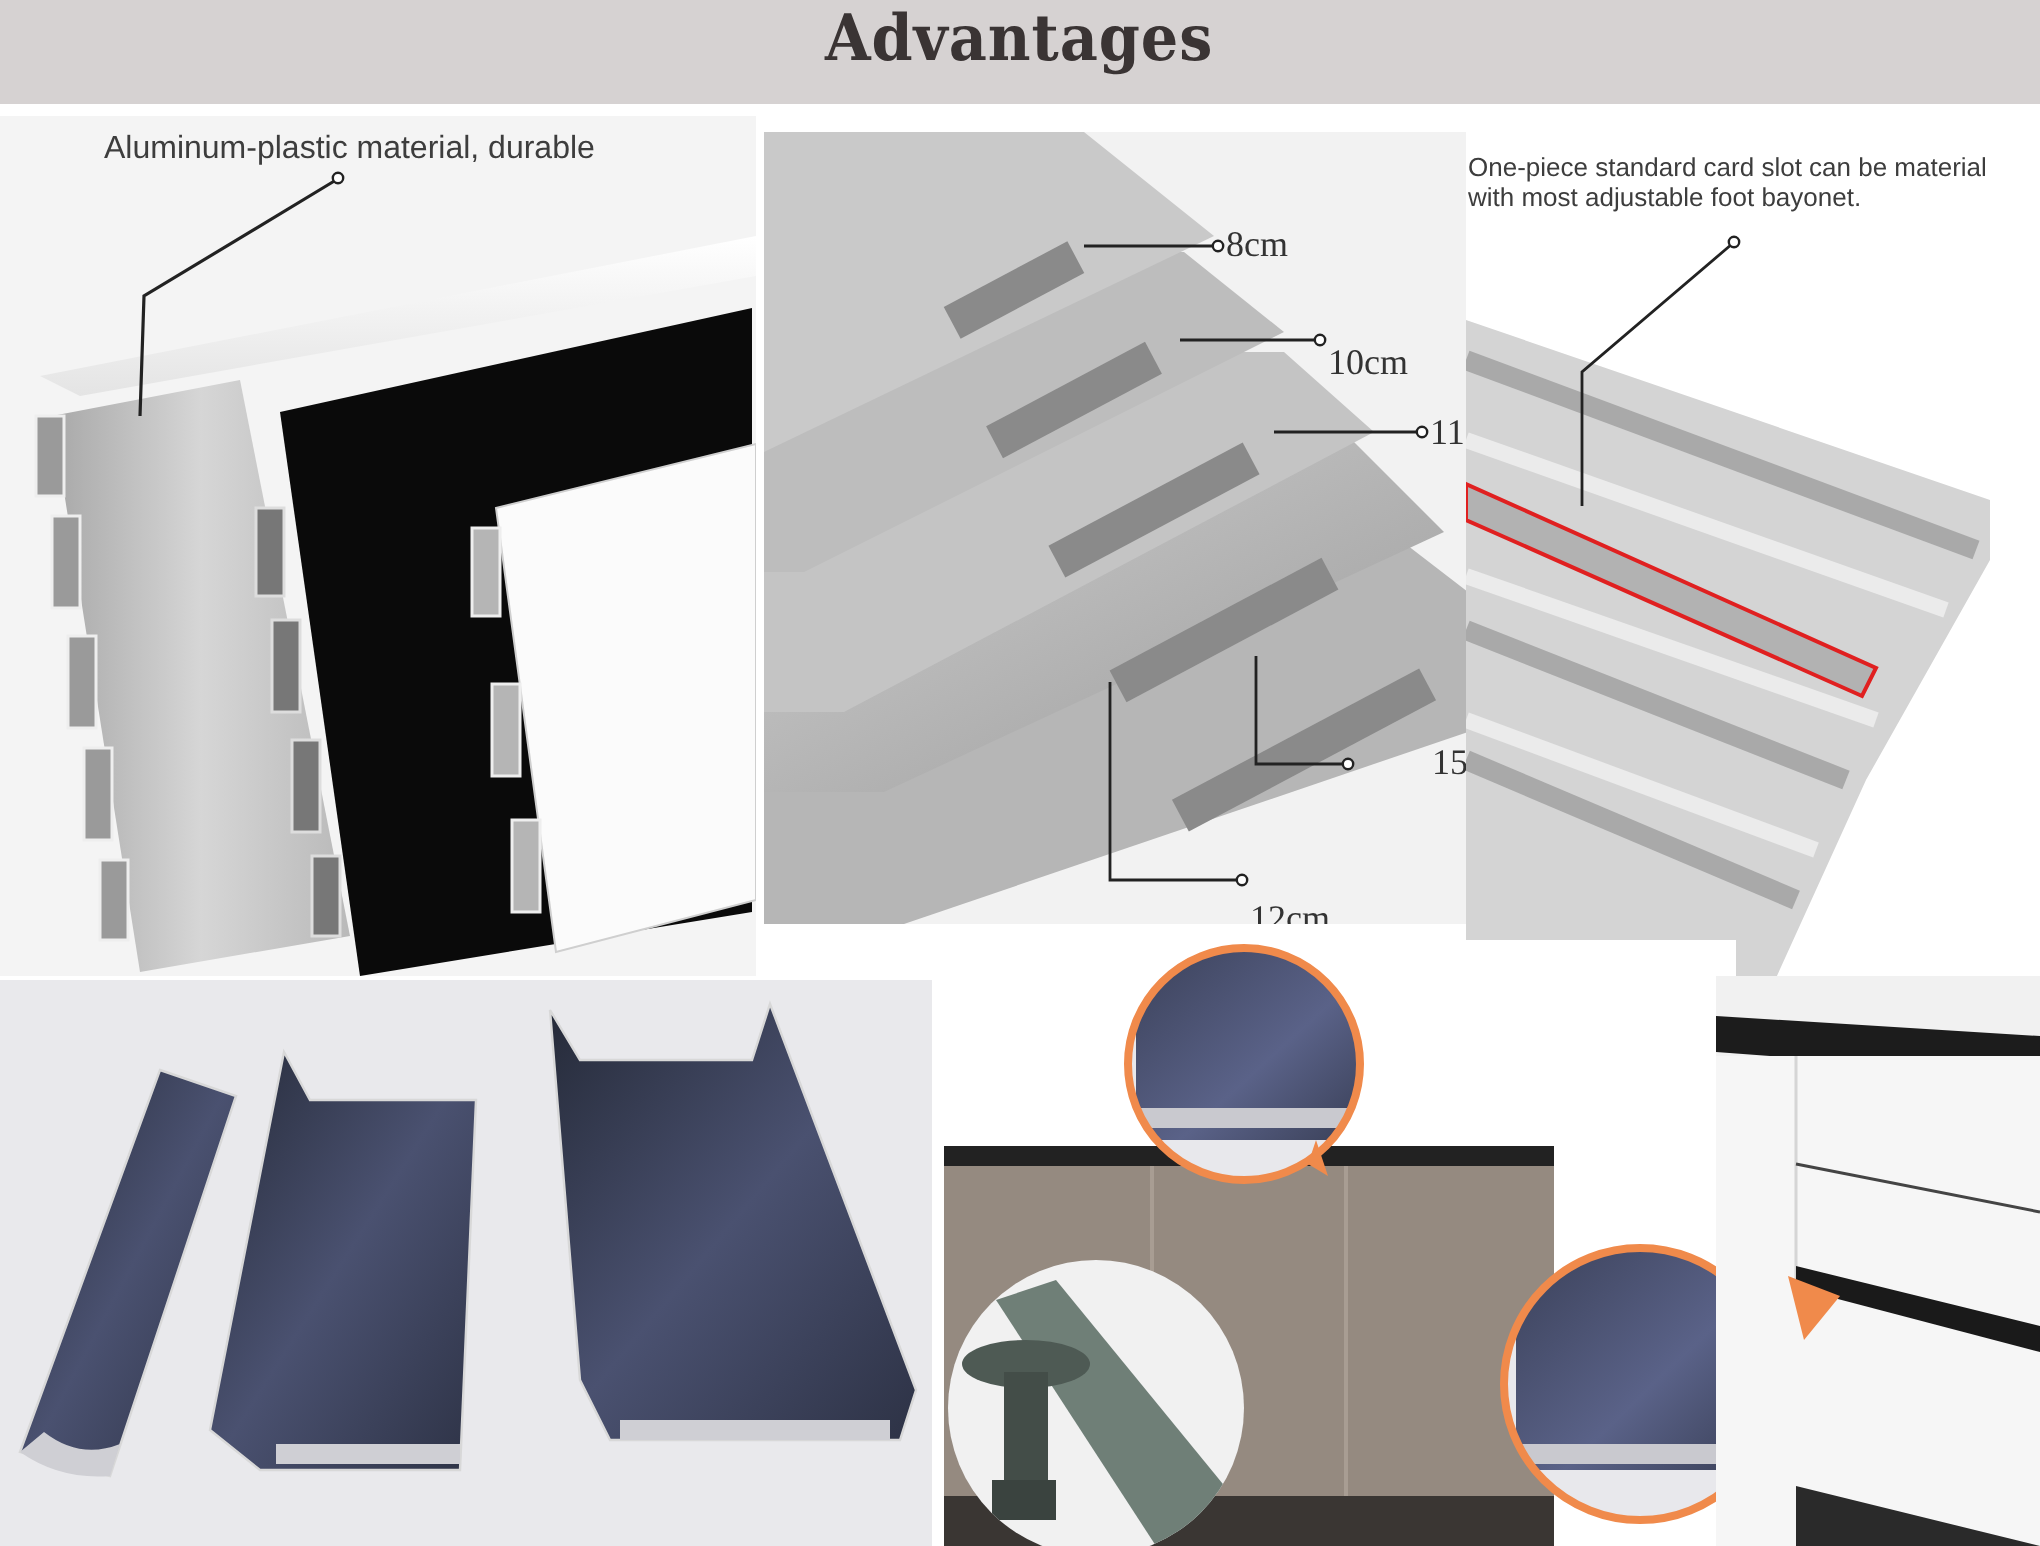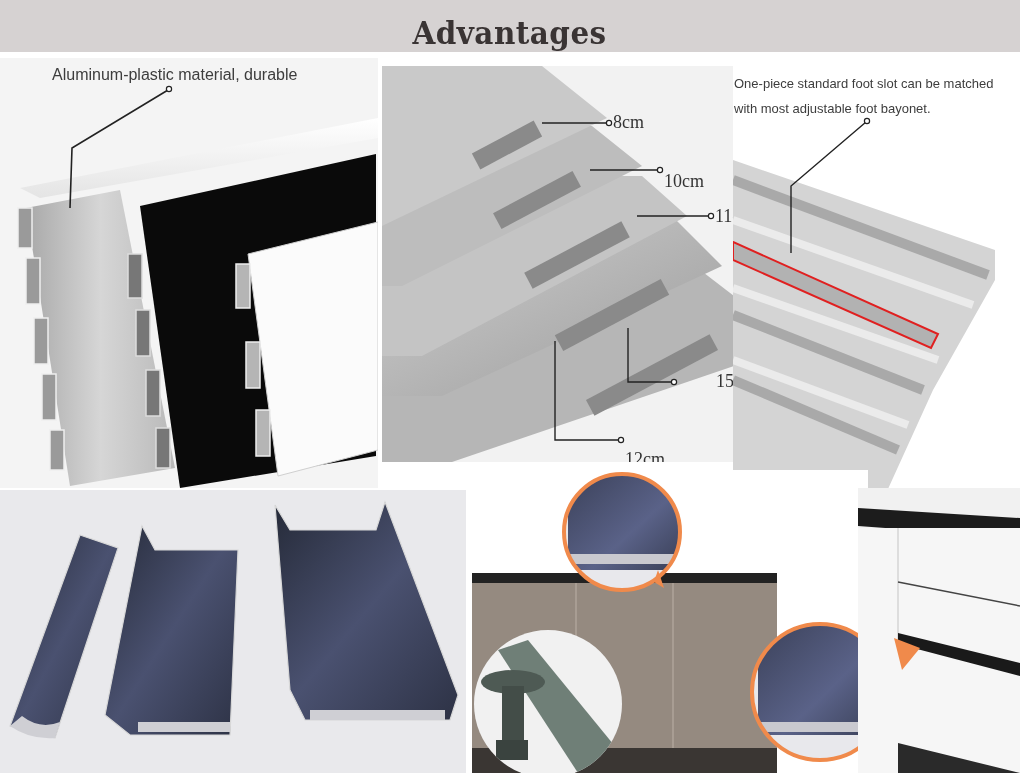--- a/index.html
+++ b/index.html
@@ -1,21 +1,21 @@
 <!DOCTYPE html>
 <html><head>
 <meta charset="utf-8">
 <style>
   * { box-sizing: border-box; margin: 0; padding: 0; }
   html, body { width: 1020px; height: 773px; overflow: hidden; background: #ffffff; }
   body { position: relative; font-family: "Liberation Sans", sans-serif; }
 
   .banner {
     position: absolute; left: 0; top: 0; width: 1020px; height: 52px;
-    background: #d6d2d2; display: flex; align-items: flex-end; justify-content: center;
+    background: #d6d2d2; display: flex; align-items: flex-start; justify-content: center;
   }
   .banner-title {
     font-family: "DejaVu Serif", "Liberation Serif", serif;
     font-weight: bold; font-size: 32px; color: #3a3434; letter-spacing: 0.5px;
     transform: scaleX(0.92);
   }
 
   .panel { position: absolute; overflow: hidden; }
   .panel svg { position: absolute; left: 0; top: 0; }
 
@@ -25,21 +25,21 @@
   .p-colors { left: 0; top: 490px; width: 466px; height: 283px; background: #e9e9ec; }
   .p-install { left: 468px; top: 470px; width: 400px; height: 303px; background: #ffffff; }
   .p-kitchen { left: 858px; top: 488px; width: 162px; height: 285px; background: #ececec; }
 
   .caption {
     position: absolute; color: #3d3d3d; white-space: nowrap;
     font-family: "Liberation Sans", sans-serif;
   }
   .cap-material { left: 52px; top: 8px; font-size: 16px; }
   .cap-slot-1 { left: 1px; top: 16px; font-size: 13px; }
-  .cap-slot-2 { left: 1px; top: 41px; font-size: 13px; }
+  .cap-slot-2 { left: 1px; top: 31px; font-size: 13px; }
 
   .size-label {
     position: absolute; font-family: "Liberation Serif", "DejaVu Serif", serif;
     font-size: 18px; color: #333; white-space: nowrap; text-align: center;
   }
 </style>
 </head>
 <body>
 
 <div class="banner">
@@ -151,21 +151,21 @@
     </g>
     <g stroke="#ebebeb" stroke-width="8">
       <line x1="0" y1="160" x2="240" y2="245"></line>
       <line x1="0" y1="228" x2="205" y2="300"></line>
       <line x1="0" y1="300" x2="175" y2="365"></line>
     </g>
     <polygon points="0,182 205,274 198,288 0,200" fill="#b2b2b2" stroke="#e02020" stroke-width="2"></polygon>
     <polyline points="58,193 58,126 133,62" fill="none" stroke="#222" stroke-width="1.4"></polyline>
     <circle cx="134" cy="61" r="2.6" fill="#fff" stroke="#222" stroke-width="1.2"></circle>
   </svg>
-  <span class="caption cap-slot-1">One-piece standard foot slot can be matched</span>
+  <span class="caption cap-slot-1">One-piece standard card slot can be material</span>
   <span class="caption cap-slot-2">with most adjustable foot bayonet.</span>
 </div>
 
 <div class="panel p-colors">
   <svg width="466" height="283" viewBox="0 0 466 283">
     <defs>
       <linearGradient id="navy" x1="0" y1="0" x2="1" y2="1">
         <stop offset="0" stop-color="#252a38"></stop>
           <stop offset="0.5" stop-color="#4a5170"></stop>
           <stop offset="1" stop-color="#2d3245"></stop>

